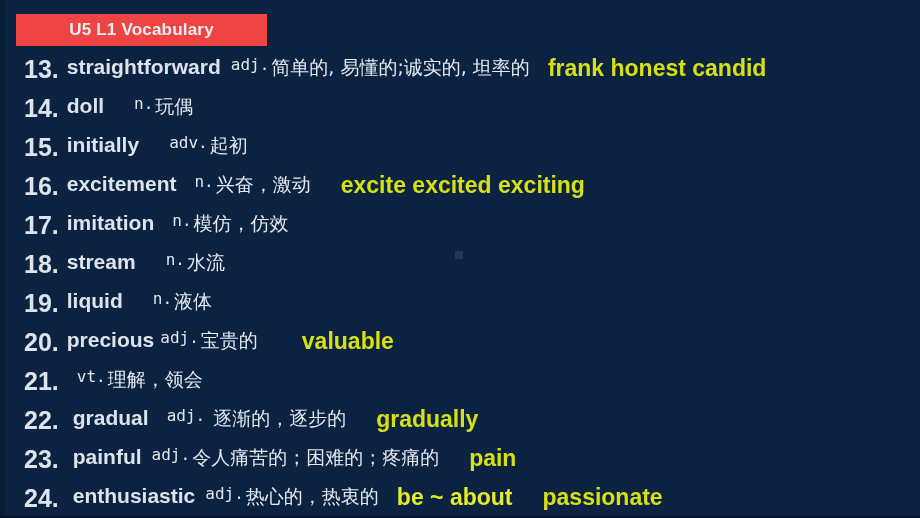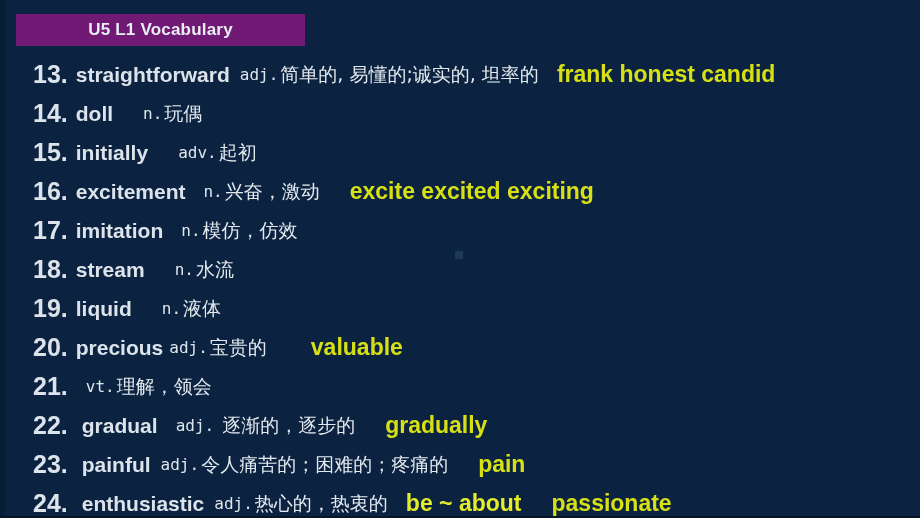--- a/index.html
+++ b/index.html
@@ -28,46 +28,46 @@
     position: absolute;
     left: 0; bottom: 0;
     width: 920px; height: 2px;
     background: #061627;
   }
   
   #title-badge {
     position: absolute;
     left: 16px;
     top: 14px;
-    width: 289px;
+    width: 251px;
     height: 32px;
-    background: #701a75;
+    background: #ef4444;
     display: flex;
     align-items: center;
     justify-content: center;
   }
   #title-badge .badge-label {
     color: #e8eef2;
     font-size: 17px;
     font-weight: bold;
     letter-spacing: 0.2px;
     white-space: nowrap;
   }
   
   #vocab-list {
     position: absolute;
     left: 0;
     top: 55px;
     width: 920px;
   }
   .vocab-row {
     display: flex;
-    align-items: center;
+    align-items: flex-start;
     height: 39px;
-    padding-left: 33px;
+    padding-left: 24px;
     white-space: nowrap;
   }
   .v-num {
     color: #dde3ea;
     font-weight: bold;
     font-size: 25px;
     margin-right: 8px;
   }
   .v-word {
     color: #dde3ea;

